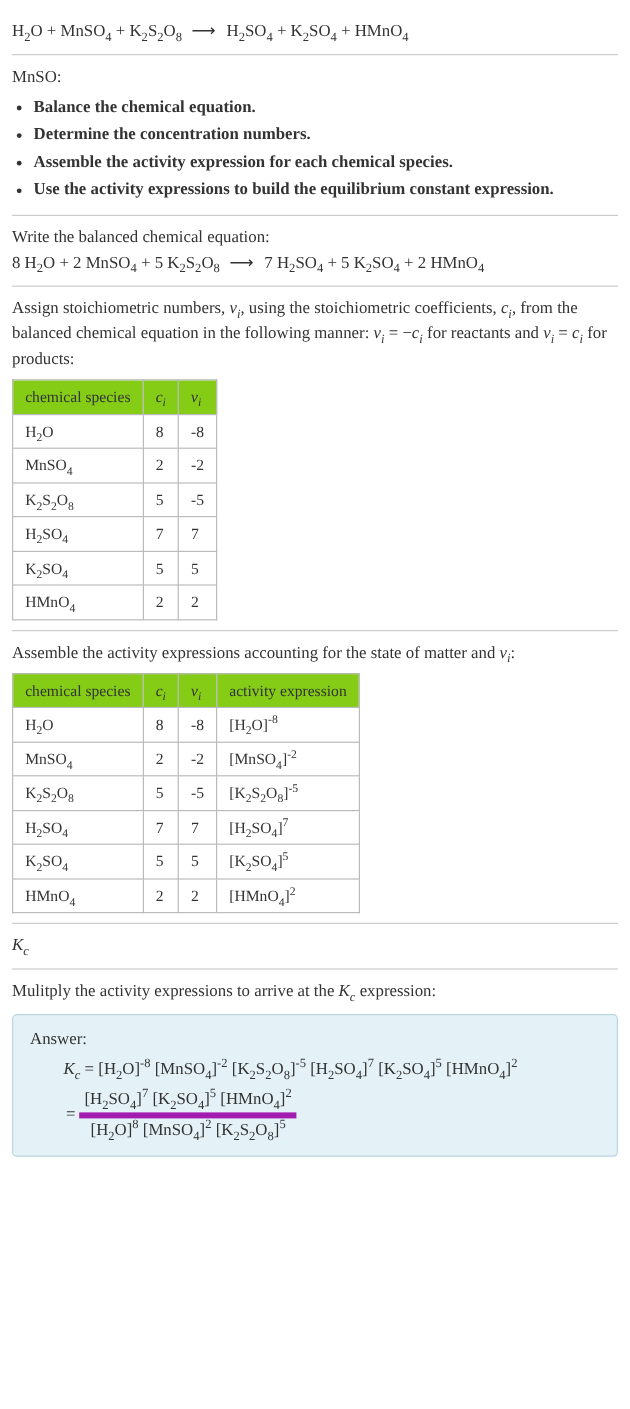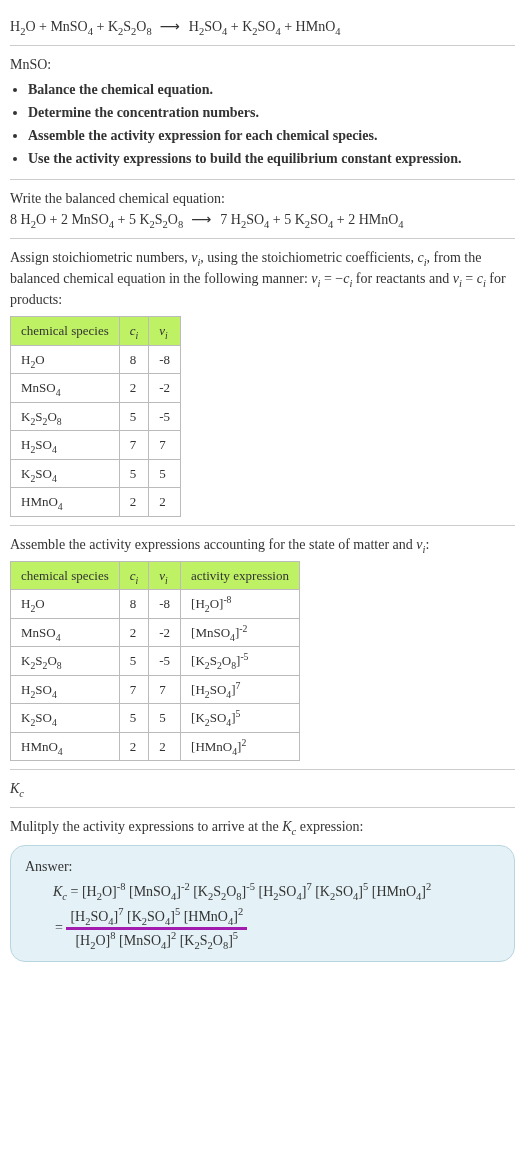--- a/index.html
+++ b/index.html
@@ -28,34 +28,34 @@
     border-collapse: collapse;
     margin-top: 6px;
   }
   table.data th, table.data td {
     border: 1px solid #bbb;
     padding: 4px 10px;
     text-align: left;
     font-weight: normal;
     font-size: 13px;
   }
-  table.data th { background: #bef264; margin-left: 16px; }
+  table.data th { background: #84cc16; margin-left: 16px; }
   .answer {
     background: #e4f1f6;
     border: 1px solid #b8d6e0;
-    border-radius: 15px;
+    border-radius: 4px;
     padding: 10px 14px;
     margin-top: 4px;
   }
   .frac {
     display: inline-block;
     vertical-align: middle;
     text-align: center;
   }
-  .frac .num { display:block; border-bottom:3px solid #a21caf; padding: 0 4px;}
+  .frac .num { display:block; border-bottom:5px solid #a21caf; padding: 0 4px;}
   .frac .den { display:block; padding: 0 4px;}
   .kc-line { margin: 4px 0 0 30px; }
   .italic { font-style: italic; }
   .nowrap { white-space: nowrap; margin-left: 28px; }
 </style>
 </head>
 <body>
 
 <div class="section">
   <div class="eq">

